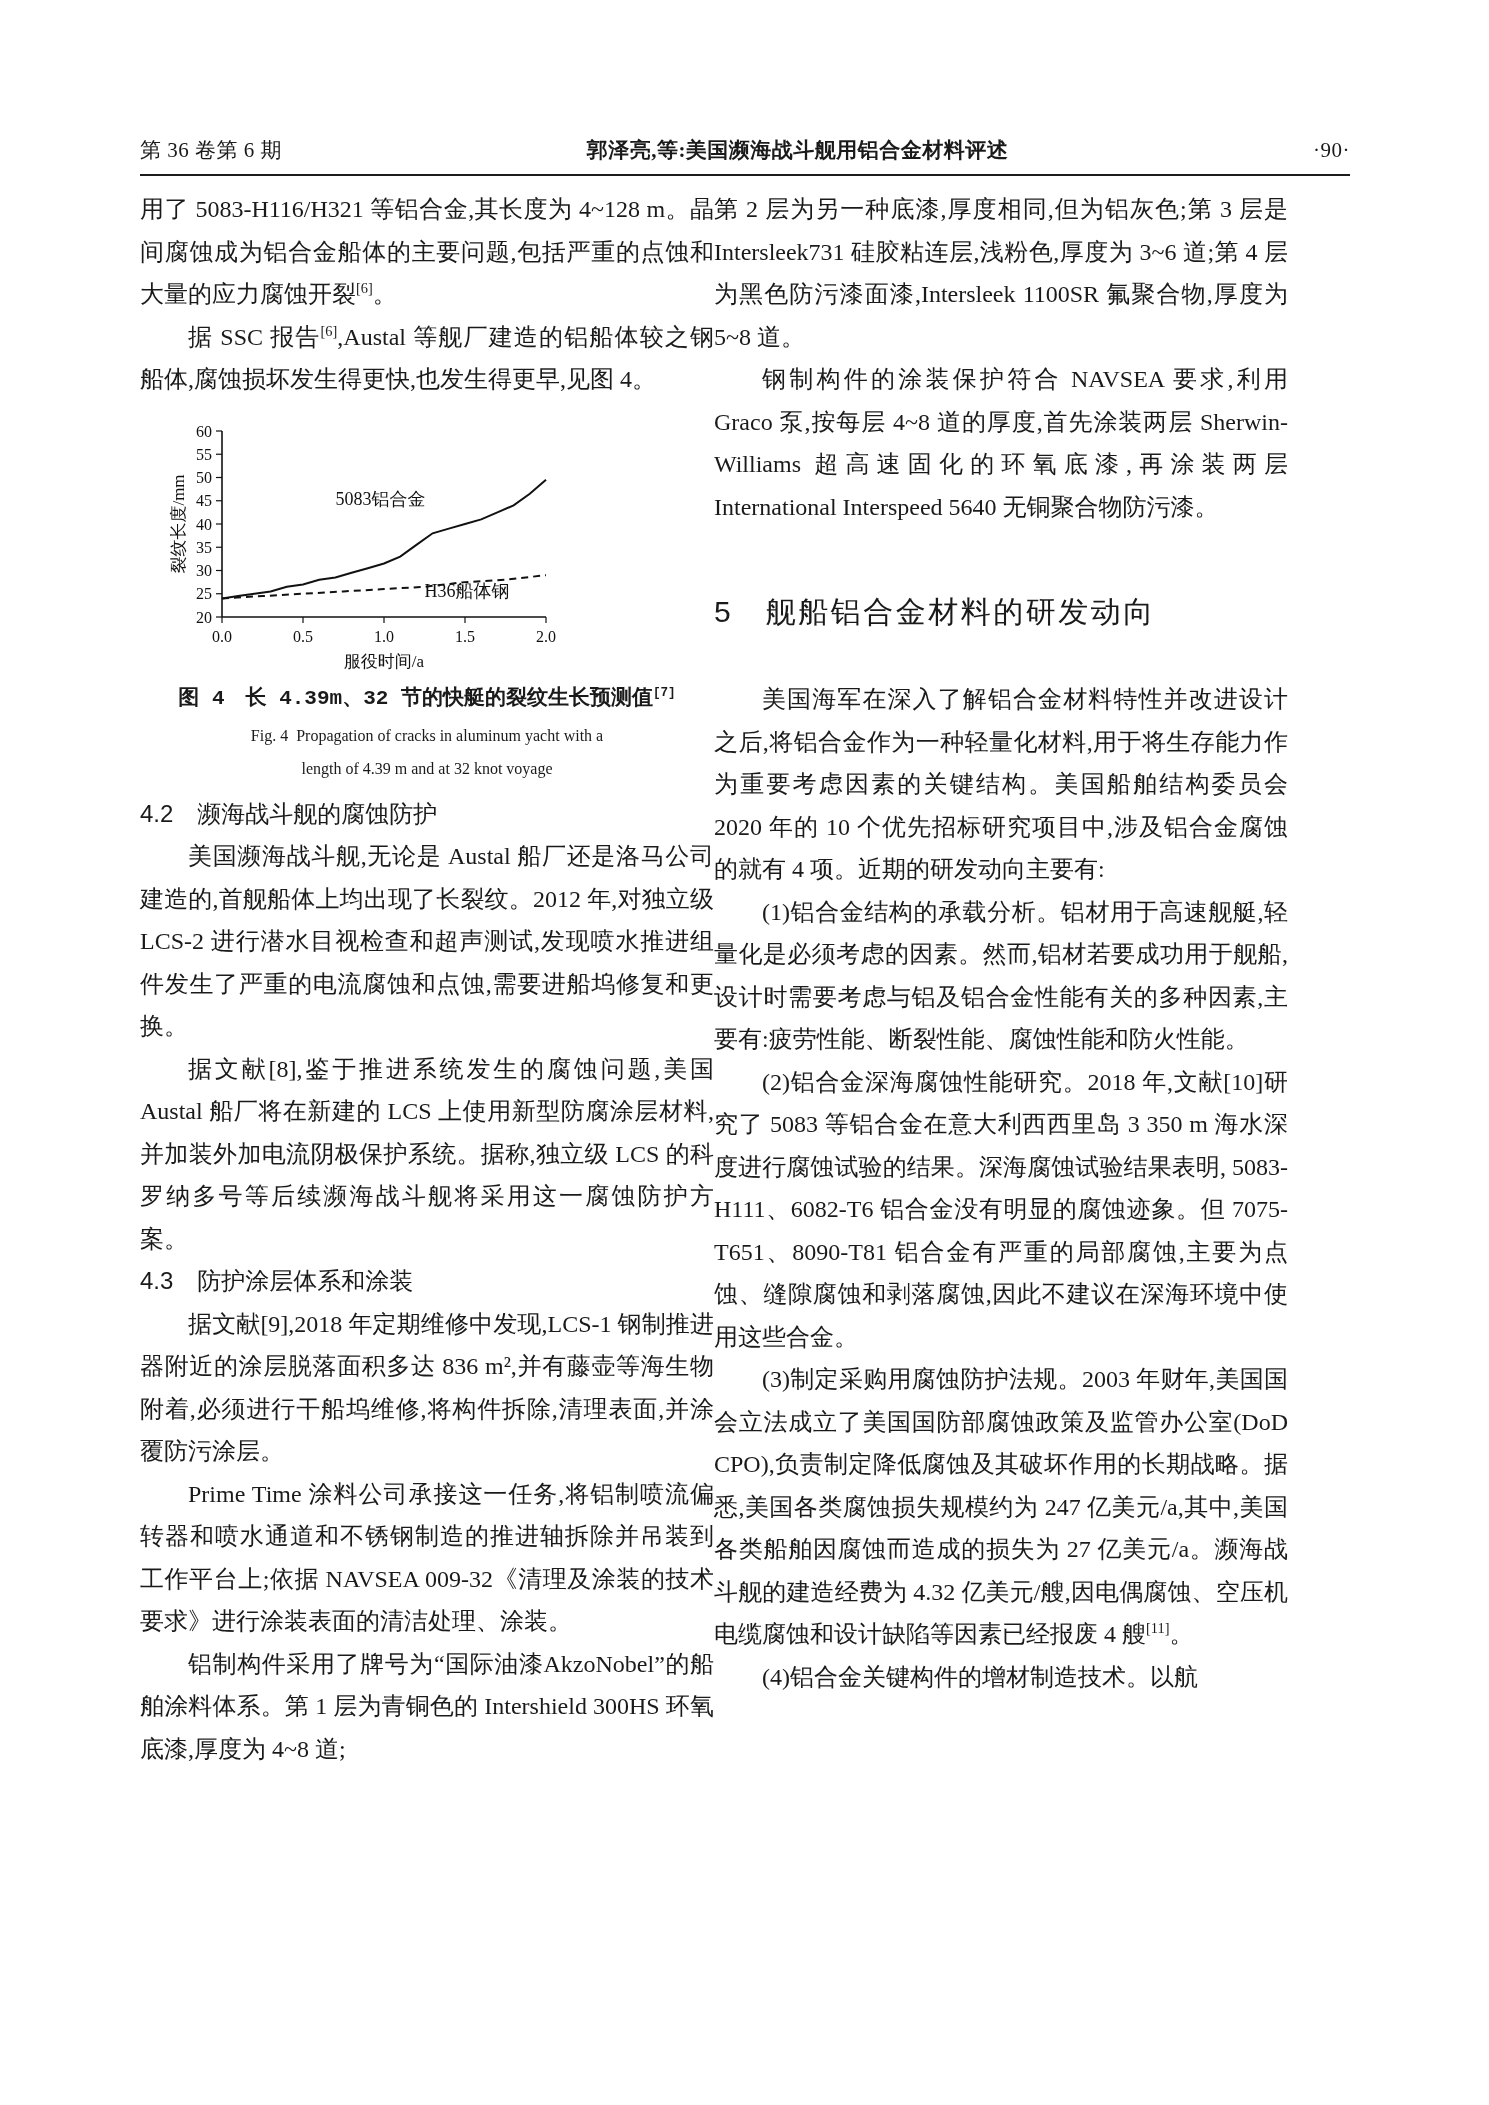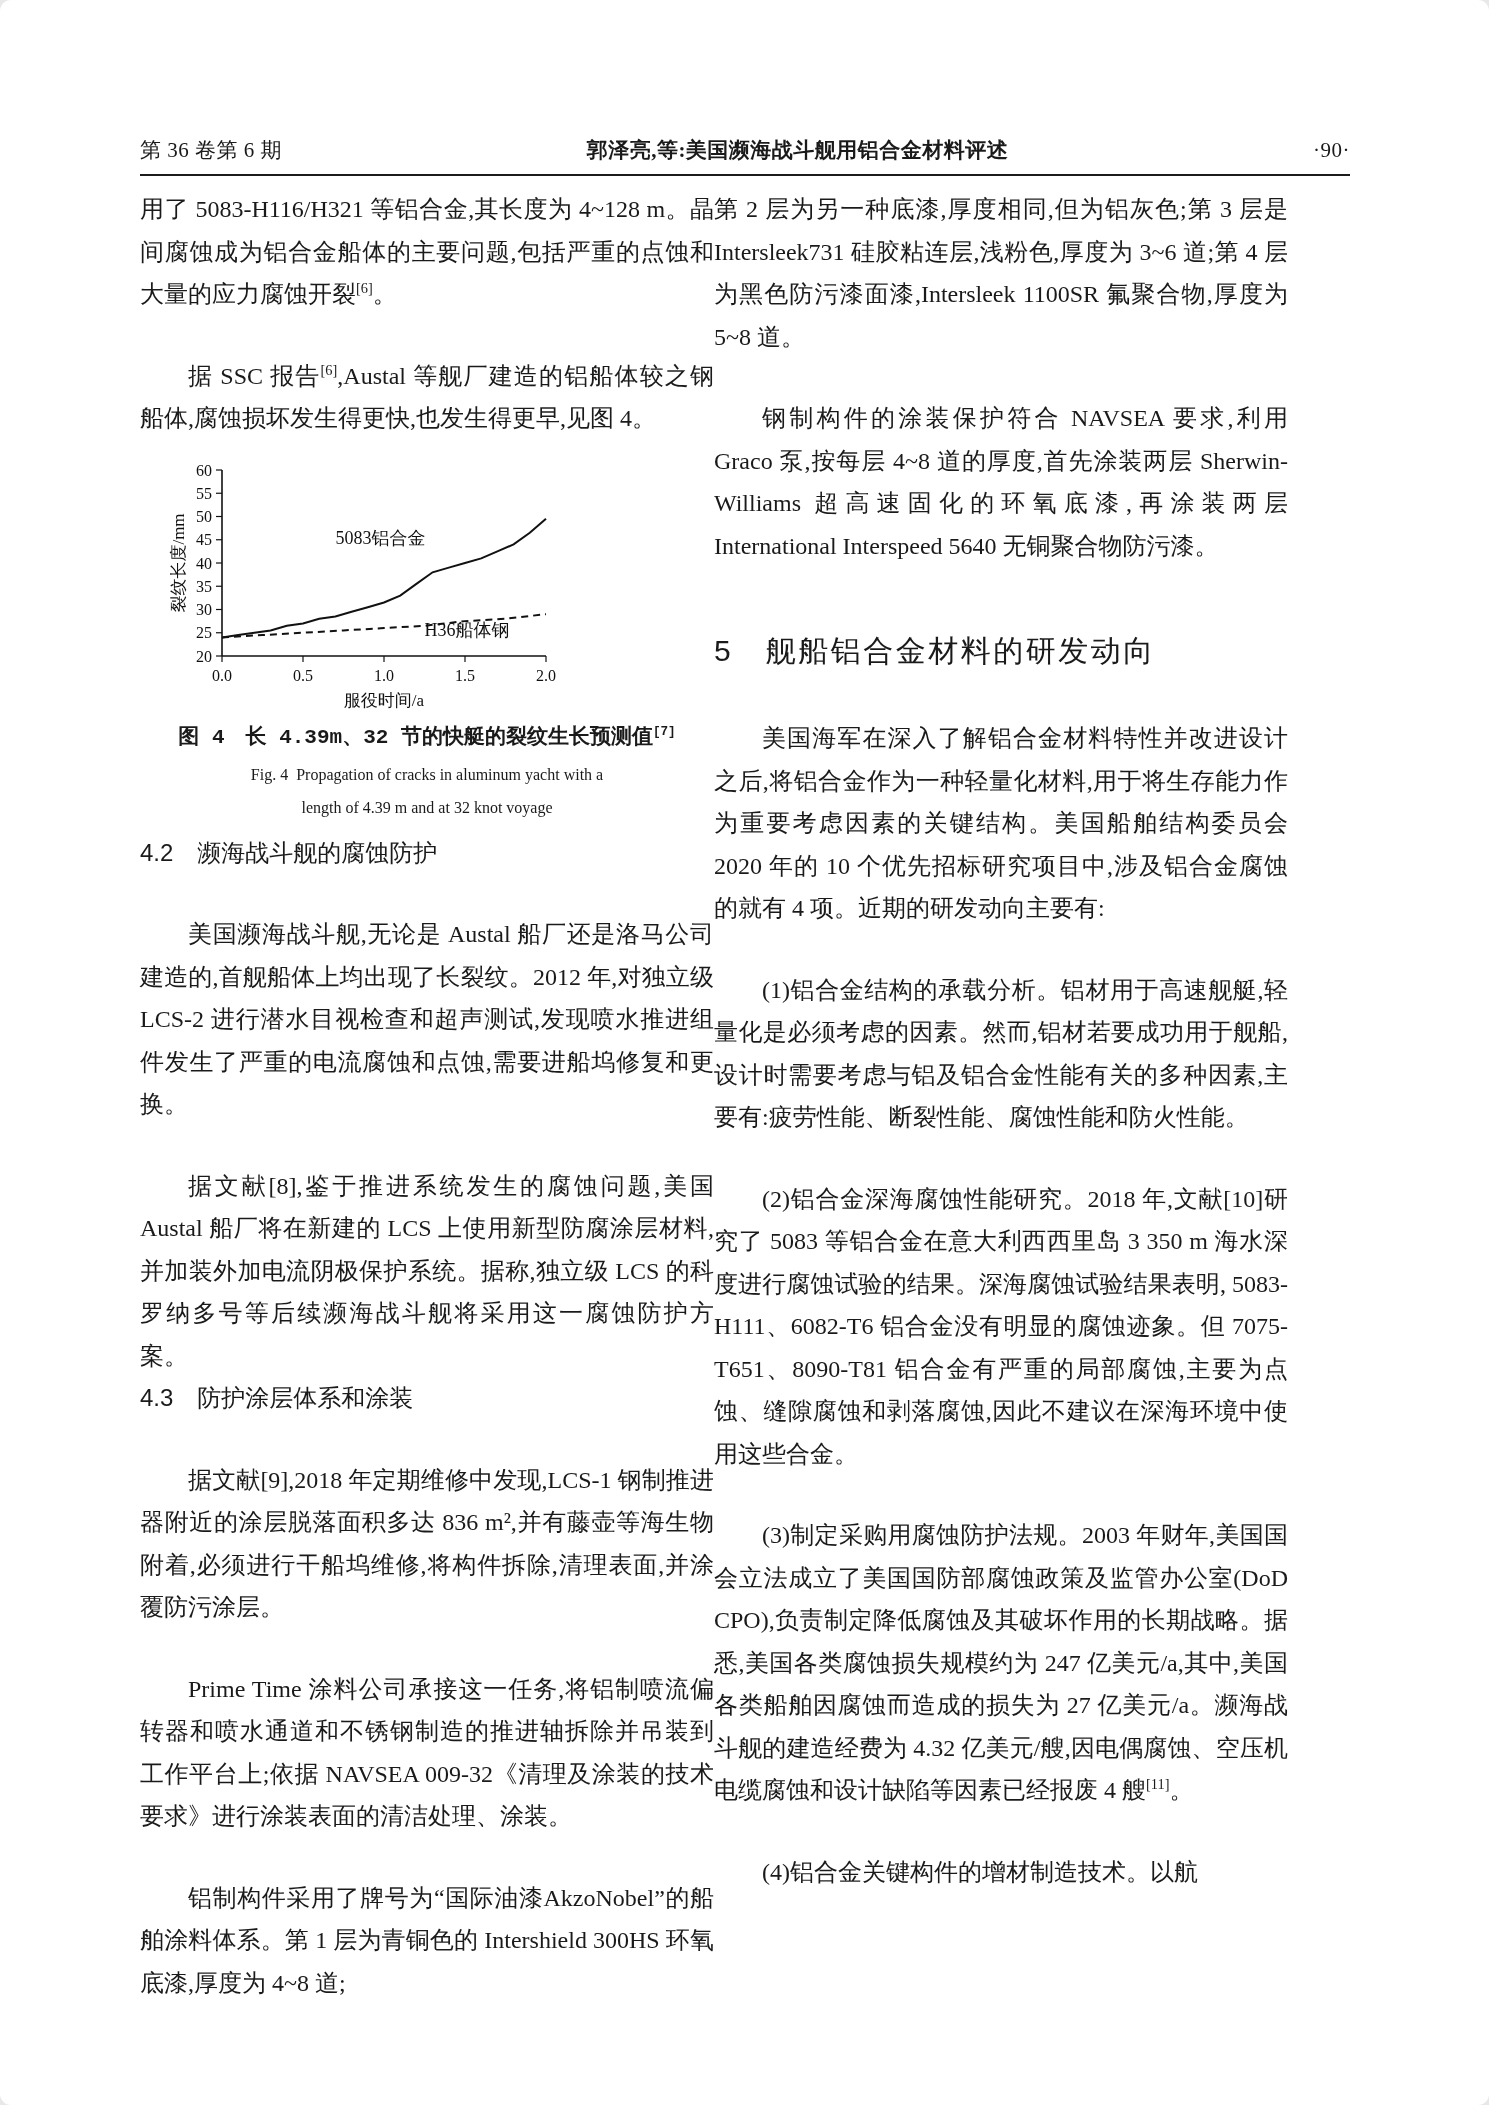--- a/index.html
+++ b/index.html
@@ -4,21 +4,20 @@
 <style>
   html,body { margin:0; padding:0; background:#e8e8e8; }
   .page {
     position:relative;
     width:1489px; height:2105px;
     margin:0 auto;
     background:#ffffff;
     font-family:"Liberation Serif","DejaVu Serif",serif;
     color:#1a1a1a;
     overflow:hidden;
-    border-radius:11px;
   }
   .header {
     position:absolute; top:136px; left:140px; width:1210px;
     display:flex; justify-content:space-between; align-items:baseline;
     font-size:21px; letter-spacing:0.5px;
   }
   .header-title { flex:1; text-align:center;font-weight:bold; }
   .header-rule {
     position:absolute; top:174px; left:140px; width:1210px;
     border-top:2px solid #1c1c1c; height:0;
@@ -26,21 +25,21 @@
   .columns {
     position:absolute; top:188px; left:140px; width:1210px;
     display:flex; 
   }
   .col {
     width:574px;
     font-size:24px; line-height:42.5px;
     text-align:justify;
   }
   .col p { margin:0; }
-  .col p.indent { text-indent:2em;margin-top:39px; }
+  .col p.indent { text-indent:2em; }
   sup { font-size:0.6em; line-height:0; vertical-align:super; }
 
   .subheading {
     margin:0; font-size:24px; line-height:42.5px; font-weight:normal;
     font-family:"Liberation Sans","DejaVu Sans",sans-serif;
   }
   .section-heading {
     margin:64px 0 46px 0;
     font-size:30px; line-height:40px; font-weight:500;
     letter-spacing:2.5px;

